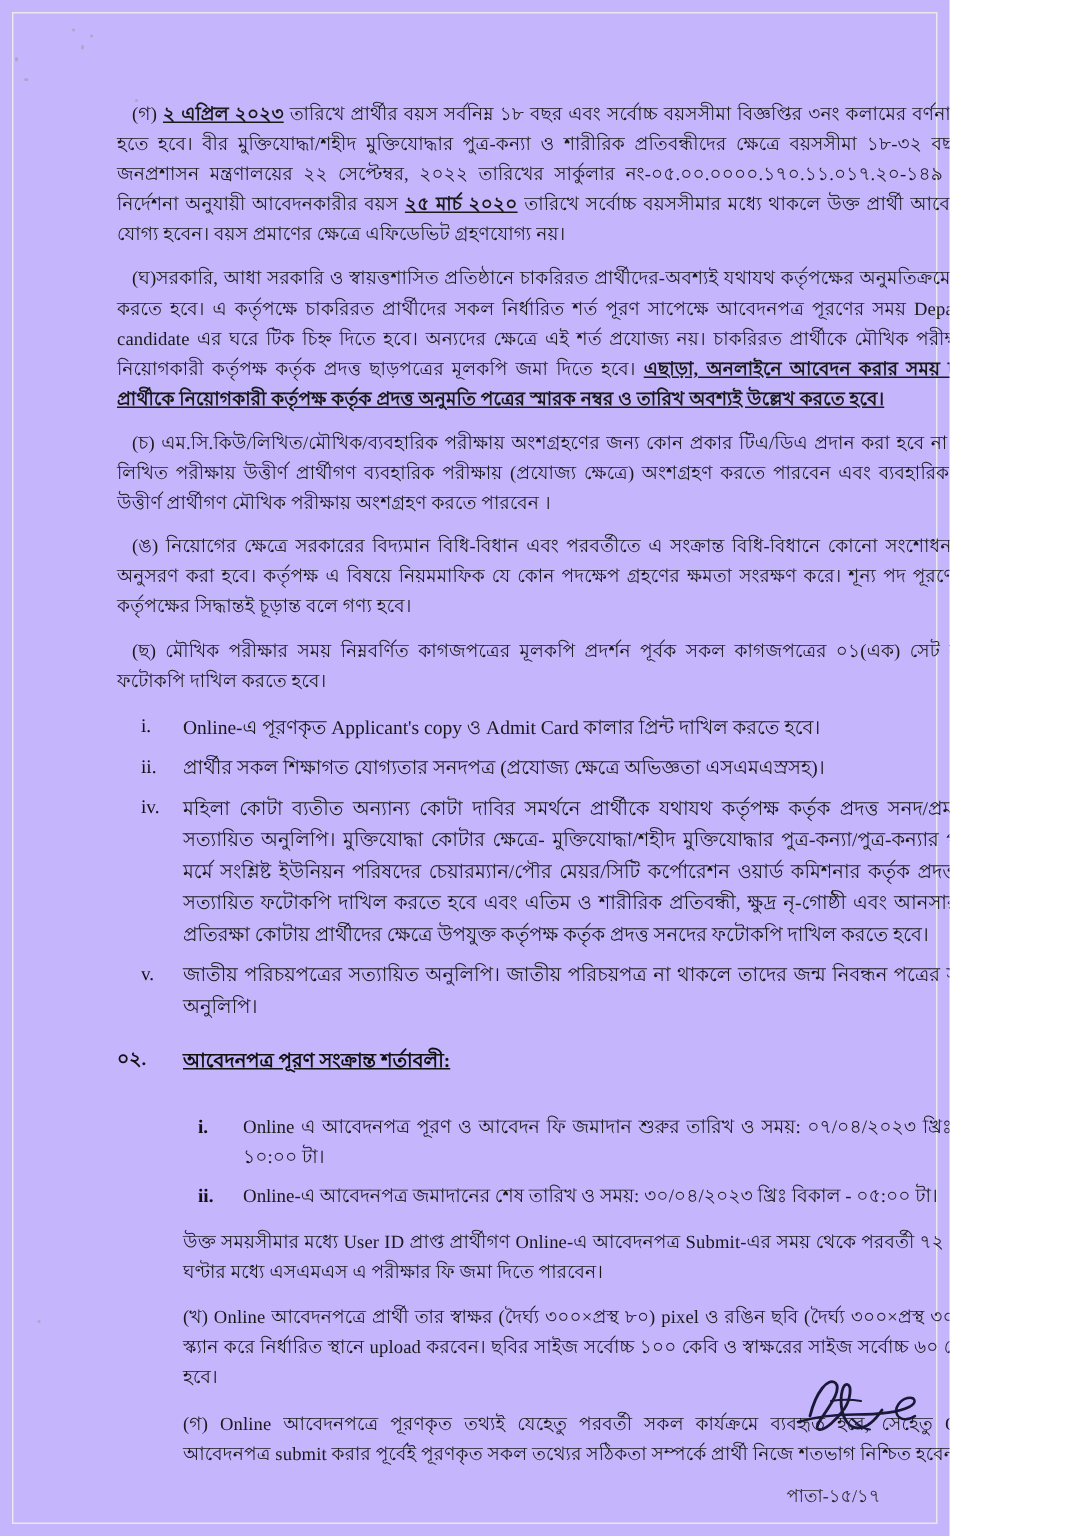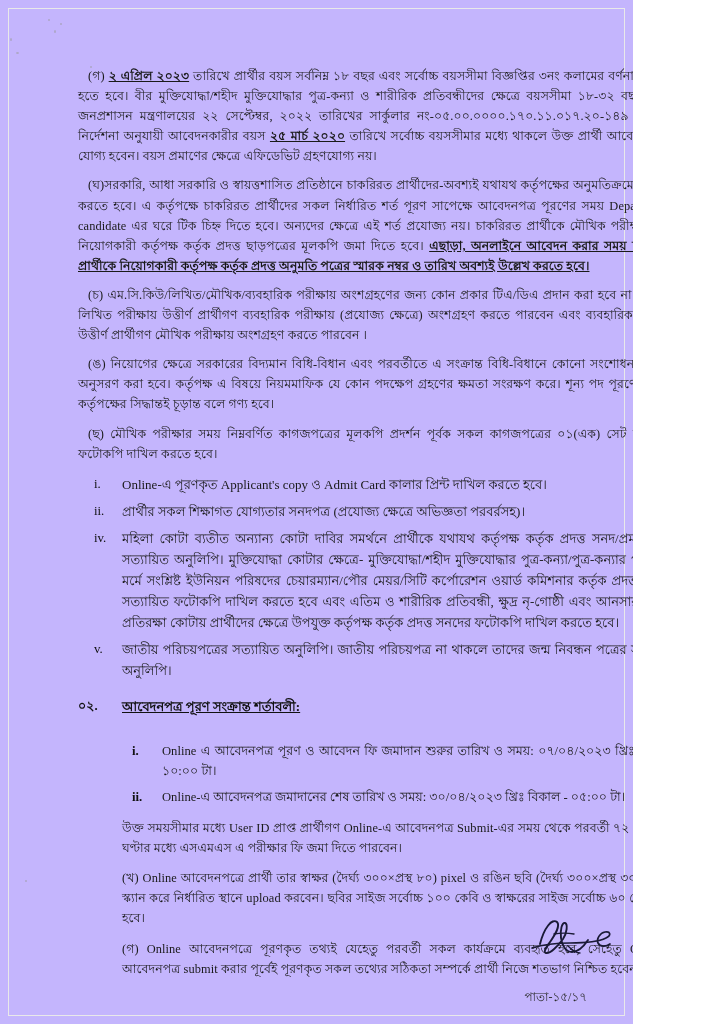--- a/index.html
+++ b/index.html
@@ -191,21 +191,21 @@
 
     <p class="para indent-first"><span class="marker">(ছ)</span> <span>মৌখিক পরীক্ষার সময় নিম্নবর্ণিত কাগজপত্রের মূলকপি প্রদর্শন পূর্বক সকল কাগজপত্রের ০১(এক) সেট সত্যায়িত ফটোকপি দাখিল করতে হবে।</span></p>
 
     <ul class="roman-list">
       <li class="roman-item">
         <span class="roman-num">i.</span>
         <span class="roman-text">Online-এ পূরণকৃত Applicant's copy ও  Admit Card কালার প্রিন্ট দাখিল করতে হবে।</span>
       </li>
       <li class="roman-item">
         <span class="roman-num">ii.</span>
-        <span class="roman-text">প্রার্থীর সকল শিক্ষাগত যোগ্যতার সনদপত্র (প্রযোজ্য ক্ষেত্রে অভিজ্ঞতা পরবর্রসহ)।</span>
+        <span class="roman-text">প্রার্থীর সকল শিক্ষাগত যোগ্যতার সনদপত্র (প্রযোজ্য ক্ষেত্রে অভিজ্ঞতা এসএমএস্রসহ)।</span>
       </li>
       <li class="roman-item">
         <span class="roman-num">iv.</span>
         <span class="roman-text">মহিলা কোটা ব্যতীত অন্যান্য কোটা দাবির সমর্থনে প্রার্থীকে যথাযথ কর্তৃপক্ষ কর্তৃক প্রদত্ত সনদ/প্রমাণপত্রের সত্যায়িত অনুলিপি। মুক্তিযোদ্ধা কোটার ক্ষেত্রে- মুক্তিযোদ্ধা/শহীদ মুক্তিযোদ্ধার পুত্র-কন্যা/পুত্র-কন্যার পুত্র-কন্যা মর্মে সংশ্লিষ্ট ইউনিয়ন পরিষদের চেয়ারম্যান/পৌর মেয়র/সিটি কর্পোরেশন ওয়ার্ড কমিশনার কর্তৃক প্রদত্ত সনদের সত্যায়িত ফটোকপি দাখিল করতে হবে এবং এতিম ও শারীরিক প্রতিবন্ধী, ক্ষুদ্র নৃ-গোষ্ঠী এবং আনসার ও গ্রাম প্রতিরক্ষা কোটায় প্রার্থীদের ক্ষেত্রে উপযুক্ত কর্তৃপক্ষ কর্তৃক প্রদত্ত সনদের ফটোকপি দাখিল করতে হবে।</span>
       </li>
       <li class="roman-item">
         <span class="roman-num">v.</span>
         <span class="roman-text">জাতীয় পরিচয়পত্রের সত্যায়িত অনুলিপি। জাতীয় পরিচয়পত্র না থাকলে তাদের জন্ম নিবন্ধন পত্রের সত্যায়িত অনুলিপি।</span>
       </li>
     </ul>

